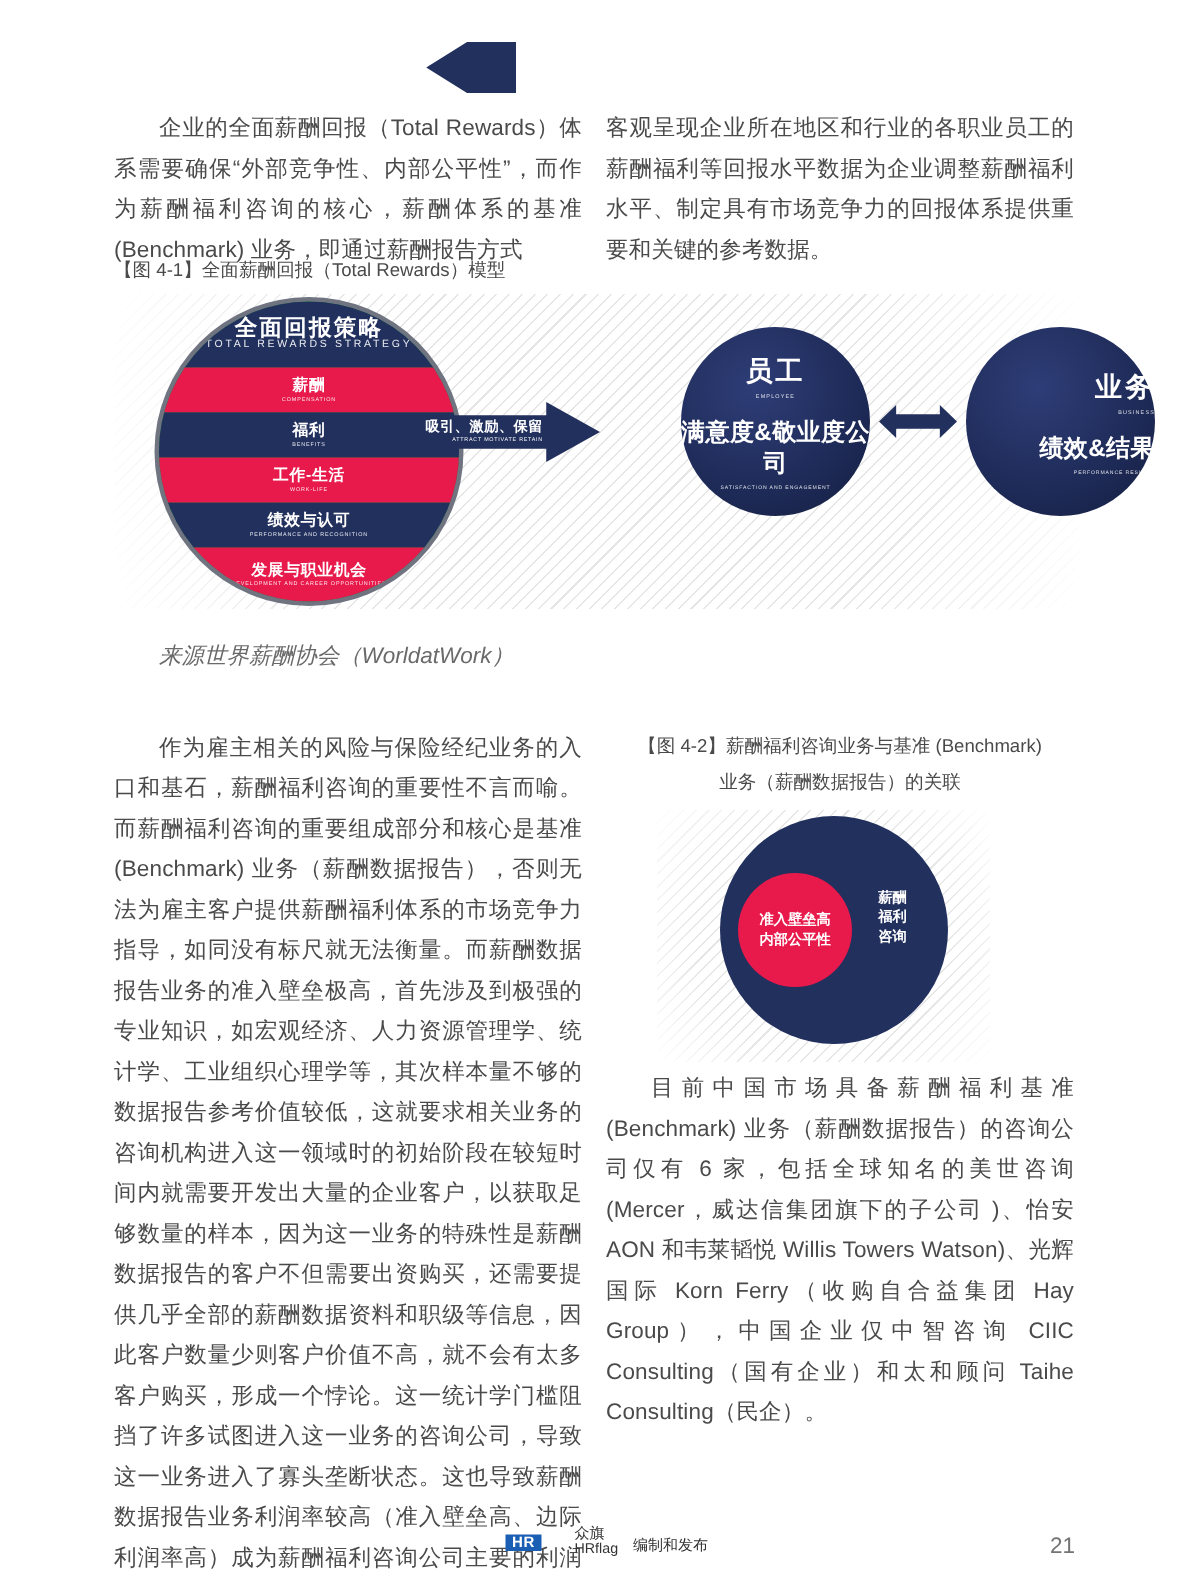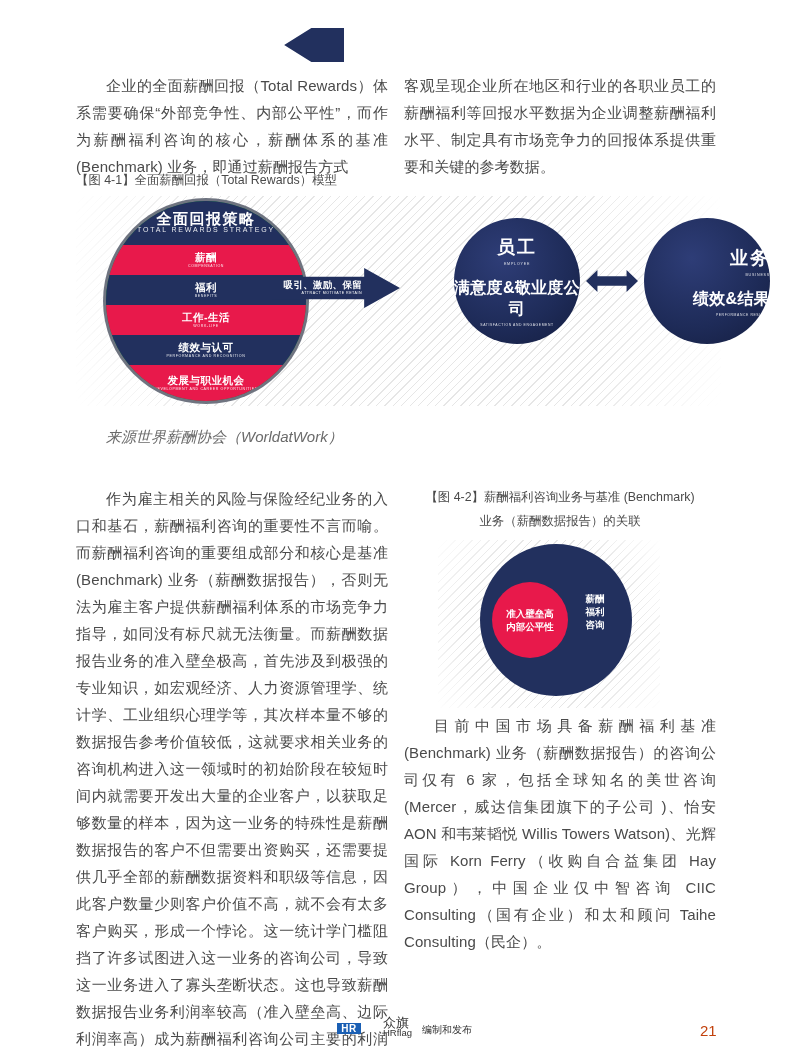--- a/index.html
+++ b/index.html
@@ -251,29 +251,29 @@
     color: #ffffff;
     font-size: 10px;
     font-weight: bold;
     display: flex;
     align-items: center;
     justify-content: center;
     letter-spacing: .5px;
   }
   .logo-red { width: 13px; background: #d61f26; margin-left: 2px; }
   .logo-text { margin-left: 7px; line-height: 10px; }
-  .logo-zh { font-size: 13px; color: #333; }
+  .logo-zh { font-size: 10px; color: #333; }
   .logo-en { font-size: 9.5px; color: #333; }
   .logo-pub { margin-left: 10px; font-size: 10px; color: #333; align-self: flex-end; padding-bottom: 1px; }
   .page-number {
     position: absolute;
     left: 700px;
     top: 8px;
     font-size: 15px;
-    color: #c2410c;
+    color: #737373;
   }
 </style>
 </head>
 <body>
 
 <div class="header-ribbon">
   <span class="header-ribbon-title">战略布局与行业壁垒</span>
 </div>
 
 <div class="col col-left" style="top:72px;">

